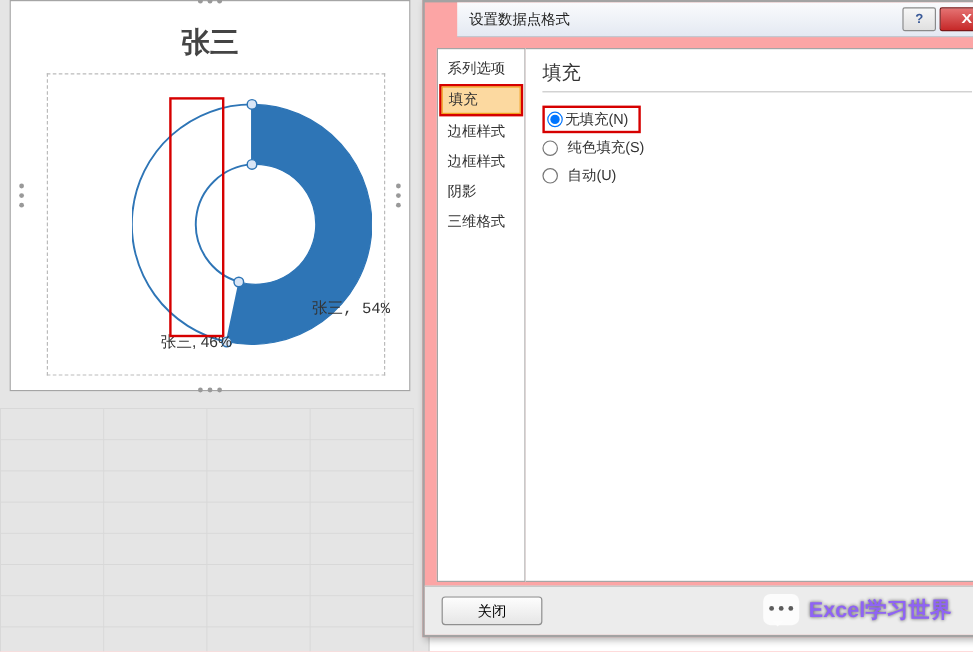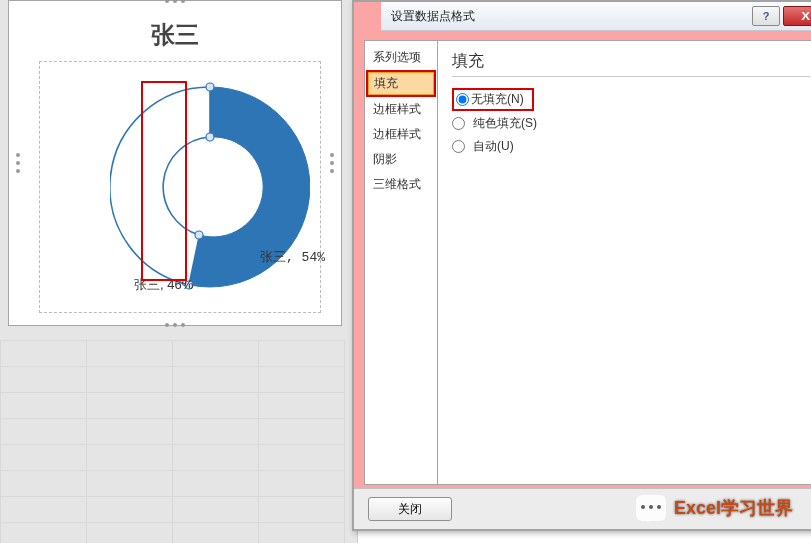--- a/index.html
+++ b/index.html
@@ -221,21 +221,21 @@
     cursor: pointer;
   }
 
   
   .watermark {
     position: absolute;
     right: 18px; bottom: 22px;
     display: flex;
     align-items: center;
     gap: 8px;
-    color: #c2410c;
+    color: #8b5cf6;
     font-size: 18px;
     font-weight: 600;
     text-shadow: 0 0 3px rgba(0,0,0,0.7);
     opacity: 0.95;
   }
   .watermark .bubble {
     width: 30px; height: 26px;
     border-radius: 6px;
     background: rgba(255,255,255,0.85);
     position: relative;

